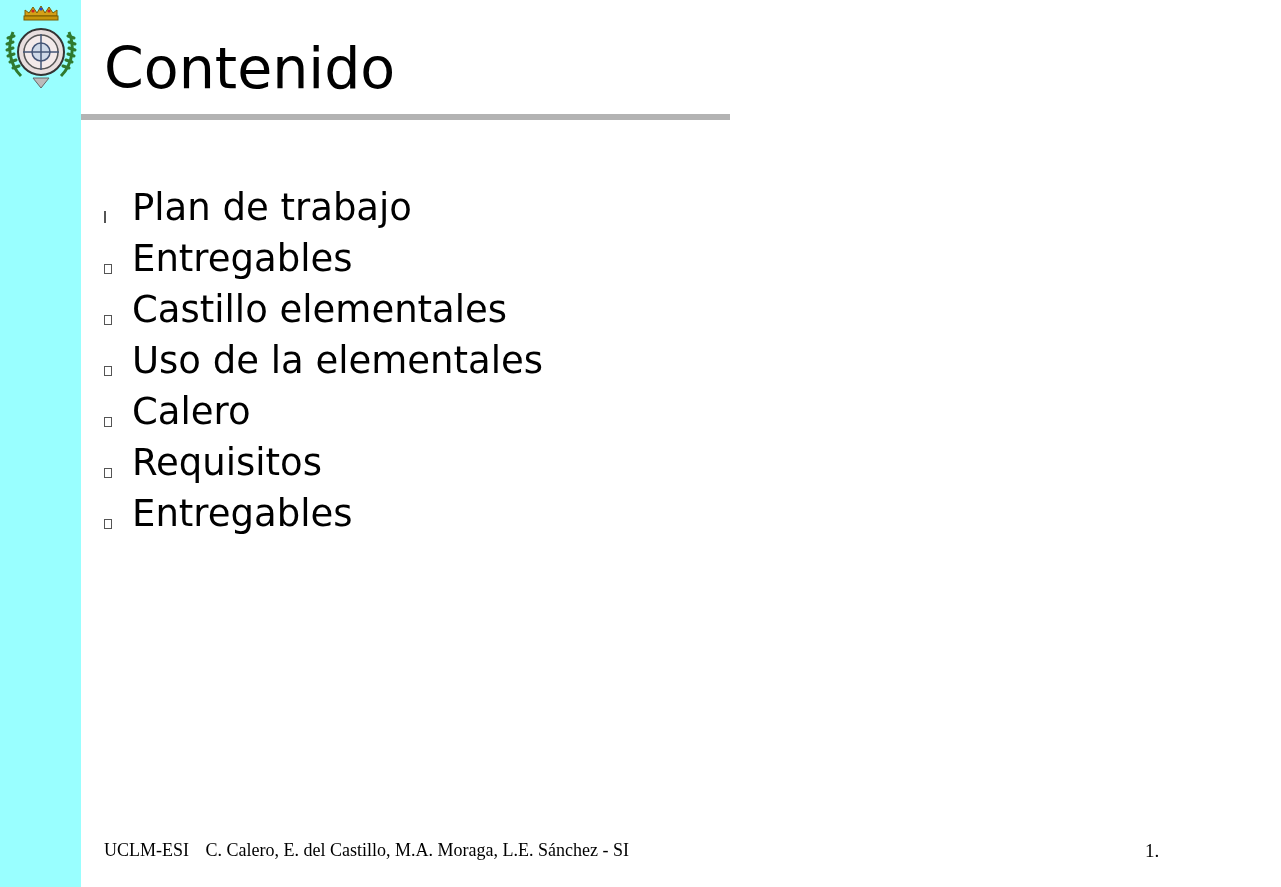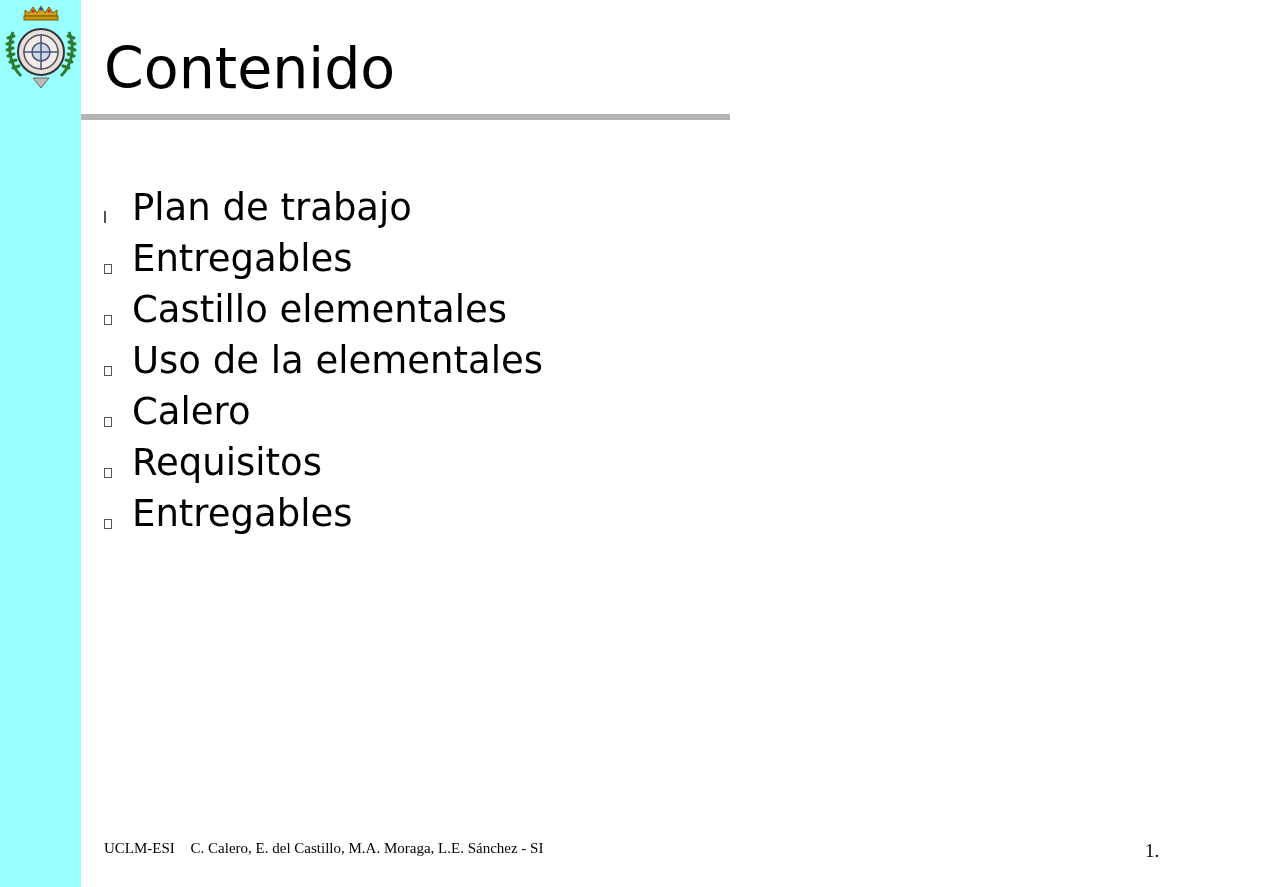--- a/index.html
+++ b/index.html
@@ -91,21 +91,21 @@
     font-family: "DejaVu Sans", sans-serif;
     color: #000000;
     line-height: 1.1;
     white-space: nowrap;
   }
   .footer {
     position: absolute;
     left: 104px;
     top: 840px;
     font-family: "Liberation Serif", serif;
-    font-size: 15px;
+    font-size: 18px;
     color: #000000;
     white-space: nowrap;
   }
   .footer .org {
     margin-right: 12px;
   }
   .page-number {
     position: absolute;
     left: 1145px;
     top: 840px;

